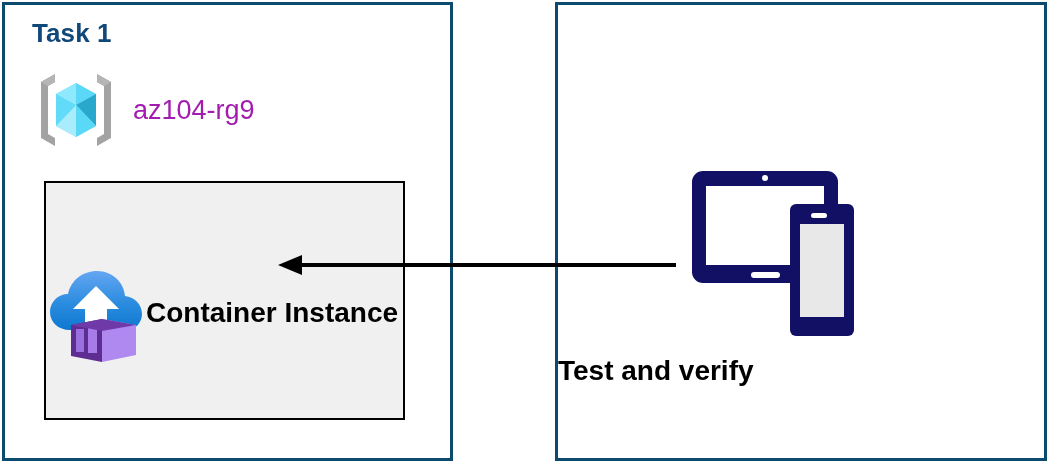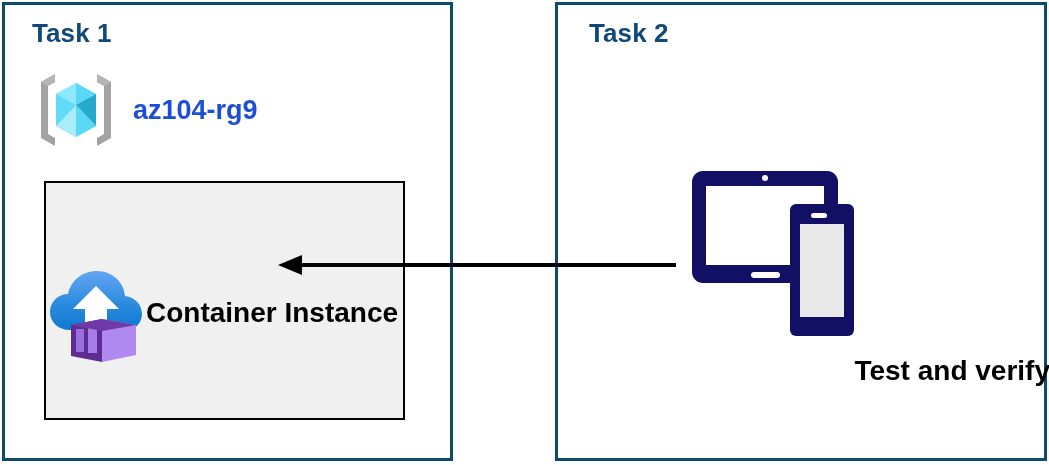--- a/index.html
+++ b/index.html
@@ -59,22 +59,22 @@
     align-items: center;
     gap: 14px;
   }
   #rg-icon {
     width: 86px;
     height: 86px;
     display: block;
   }
   #rg-label {
     font-size: 27px;
-    font-weight: bold;
-    color: #1d4ed8;
+    font-weight: normal;
+    color: #a21caf;
     white-space: nowrap;
   }
 
   
   #container-box {
     position: absolute;
     left: 39px;
     top: 176px;
     width: 361px;
     height: 239px;
@@ -107,21 +107,21 @@
     top: 161px;
     width: 196px;
     height: 176px;
     display: block;
   }
   #verify-label {
     position: absolute;
     top: 350px;
     left: 0;
     width: 492px;
-    text-align: right;
+    text-align: left;
     font-size: 28px;
     font-weight: bold;
     color: #000000;
   }
 
   
   #flow-arrow {
     position: absolute;
     left: 272px;
     top: 248px;
@@ -182,21 +182,20 @@
         <rect x="42" y="65" width="9" height="26" fill="#a87ce8"></rect>
 
         <path d="M25 63 L56 57 L90 63 L56 69 Z" fill="#6f3aa8"></path>
       </svg>
       <div id="container-label">Container Instance</div>
     </div>
   </div>
 
   <div class="panel" id="panel-task2">
 
-    <div class="panel-title">Task 2</div>
 
     <svg id="devices-icon" viewBox="0 0 196 176">
 
       <rect x="3" y="5" width="146" height="112" rx="11" ry="11" fill="#111065"></rect>
 
       <rect x="17" y="20" width="118" height="79" fill="#ffffff"></rect>
 
       <circle cx="76" cy="12" r="3" fill="#ffffff"></circle>
 
       <rect x="62" y="106" width="29" height="6" rx="3" ry="3" fill="#ffffff"></rect>

